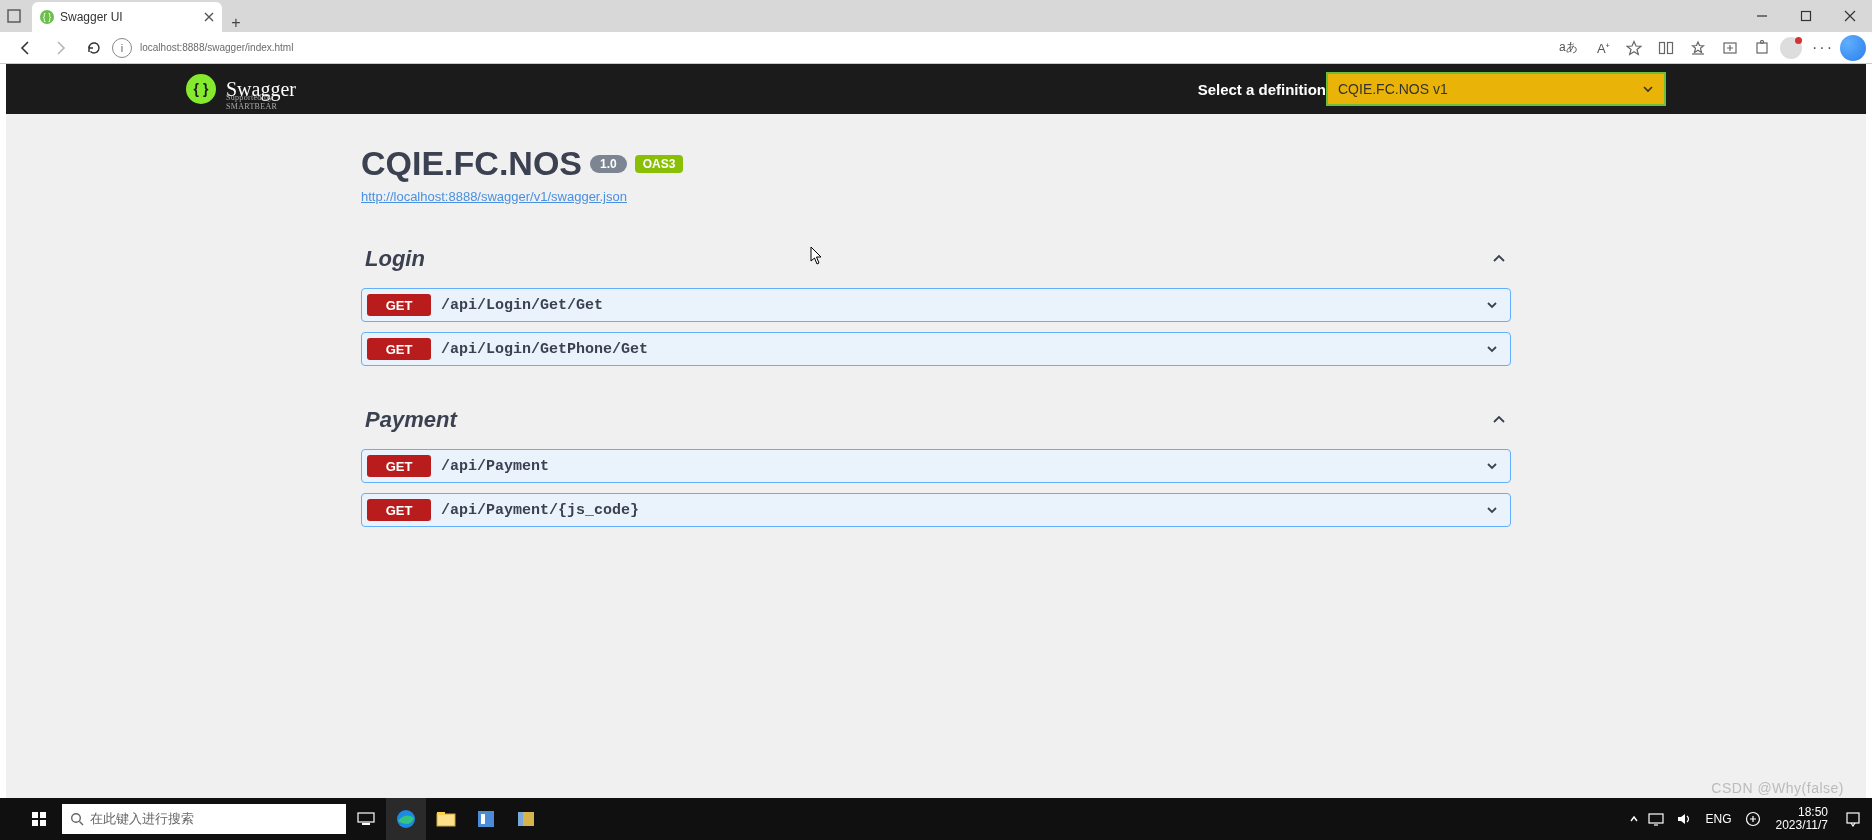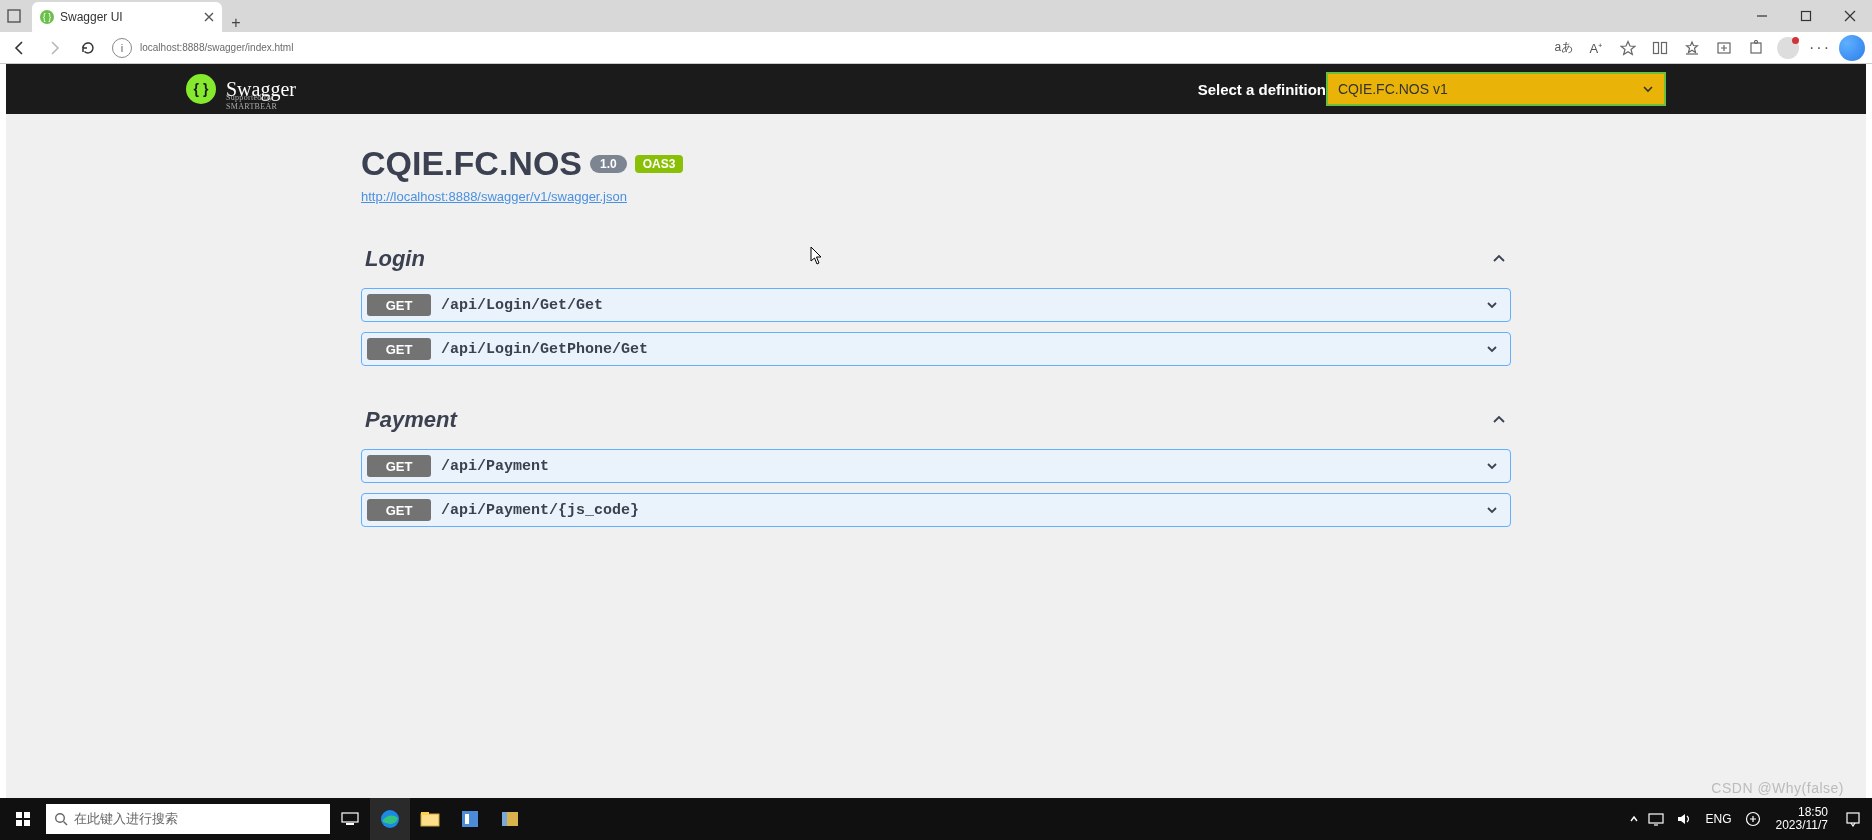--- a/index.html
+++ b/index.html
@@ -11,21 +11,21 @@
   .tab-strip { display: flex; align-items: flex-end; height: 32px; margin-left: 4px; }
   .sqicon { width: 28px; display:flex; align-items:center; justify-content:center; }
   .tab { height: 30px; width: 190px; background: #fff; border-top-left-radius: 6px; border-top-right-radius: 6px; display: flex; align-items: center; padding: 0 8px; gap: 6px; font-size: 12px; color: #333; position: relative; }
   .tab .favico { width: 14px; height: 14px; border-radius: 50%; background: #6bc04b; display:flex; align-items:center; justify-content:center; font-size:9px; color:#fff; }
   .tab .close { margin-left: auto; color: #555; cursor:pointer; }
   .newtab { width: 28px; display:flex; align-items:center; justify-content:center; color:#444; font-size:16px; cursor:pointer; }
   .winbtns { margin-left: auto; display:flex; }
   .winbtn { width: 44px; display:flex; align-items:center; justify-content:center; color:#333; cursor:pointer; }
 
   .toolbar { height: 32px; background: #fff; border-bottom: 1px solid #ccc; display:flex; align-items:center; padding: 0 6px; gap: 6px; }
-  .tbtn { width: 28px; height: 28px; display:flex; align-items:center; justify-content:center; color:#555; cursor:pointer; border-radius:4px; }
+  .tbtn { width: 28px; height: 28px; display:flex; align-items:center; justify-content:flex-end; color:#555; cursor:pointer; border-radius:4px; }
   .addrbar { flex: 0 0 auto; display:flex; align-items:center; margin-left: 4px; }
   .infoicon { width:20px; height:20px; border:1px solid #888; border-radius:50%; display:flex; align-items:center; justify-content:center; font-size:11px; color:#666; margin-right:8px; }
   .url { font-size: 10px; color: #6b6b6b; }
   .spacer { flex:1; }
   .ricons { display:flex; gap:4px; align-items:center; }
   .avatar { width:22px; height:22px; border-radius:50%; background:#ddd; position:relative; }
   .avatar::after { content:''; position:absolute; top:0; right:0; width:7px; height:7px; border-radius:50%; background:#d13438; }
   .copilot { width:26px; height:26px; border-radius:50%; background: radial-gradient(circle at 30% 30%, #5fb0ff, #2b7de9); }
 
   
@@ -44,26 +44,26 @@
   .api-title { font-size: 34px; font-weight: 800; color:#3b4151; display:flex; align-items:center; gap:8px; }
   .badge-ver { font-size:12px; background:#7d8492; color:#fff; border-radius:14px; padding:2px 10px; font-weight:600; }
   .badge-oas { font-size:12px; background:#89bf04; color:#fff; border-radius:4px; padding:2px 8px; font-weight:700; }
   .api-link { color:#4990e2; font-size:13px; text-decoration:underline; display:inline-block; margin-top:6px; cursor:pointer; }
 
   .tag-section { margin-top: 35px; }
   .tag-header { display:flex; align-items:center; justify-content:space-between; padding: 6px 4px; cursor:pointer;font-style:italic; }
   .tag-name { font-size: 22px; font-weight:700; color:#3b4151; }
 
   .opblock { border:1px solid #61affe; background:#eaf3fb; border-radius:4px; margin-top:10px; display:flex; align-items:center; padding:5px; cursor:pointer; }
-  .opblock .method { background:#737373; color:#fff; font-weight:700; font-size:13px; width:64px; height:22px; border-radius:3px; display:flex; align-items:center; justify-content:center; margin-right:10px; }
+  .opblock .method { background:#b91c1c; color:#fff; font-weight:700; font-size:13px; width:64px; height:22px; border-radius:3px; display:flex; align-items:center; justify-content:center; margin-right:10px; }
   .opblock .path { font-family: 'Courier New', monospace; font-size:15px; color:#3b4151; font-weight:600; }
   .opblock .expand { margin-left:auto; margin-right:6px; color:#3b4151; }
 
   
-  .taskbar { position:absolute; bottom:0; left:0; right:0; height:42px; background:#101010; display:flex; align-items:center; color:#fff; font-size:12px; }
+  .taskbar { position:absolute; bottom:0; left:0; right:0; height:42px; background:#101010; display:flex; align-items:center; color:#fff; font-size:12px;padding-left:16px; }
   .startbtn { width:46px; height:42px; display:flex; align-items:center; justify-content:center; cursor:pointer; }
   .searchbox { width:284px; height:30px; background:#fff; display:flex; align-items:center; padding:0 8px; gap:6px; color:#666; font-size:13px; }
   .tb-icon { width:40px; height:42px; display:flex; align-items:center; justify-content:center; cursor:pointer; }
   .tb-right { margin-left:auto; display:flex; align-items:center; gap:6px; padding-right:6px; }
   .clock { text-align:right; line-height:1.1; padding:0 6px; }
 
   svg { display:block; }
 
   
   .watermark { position:absolute; bottom:44px; right:28px; color:#bbb; font-size:14px; letter-spacing:0.5px; }

